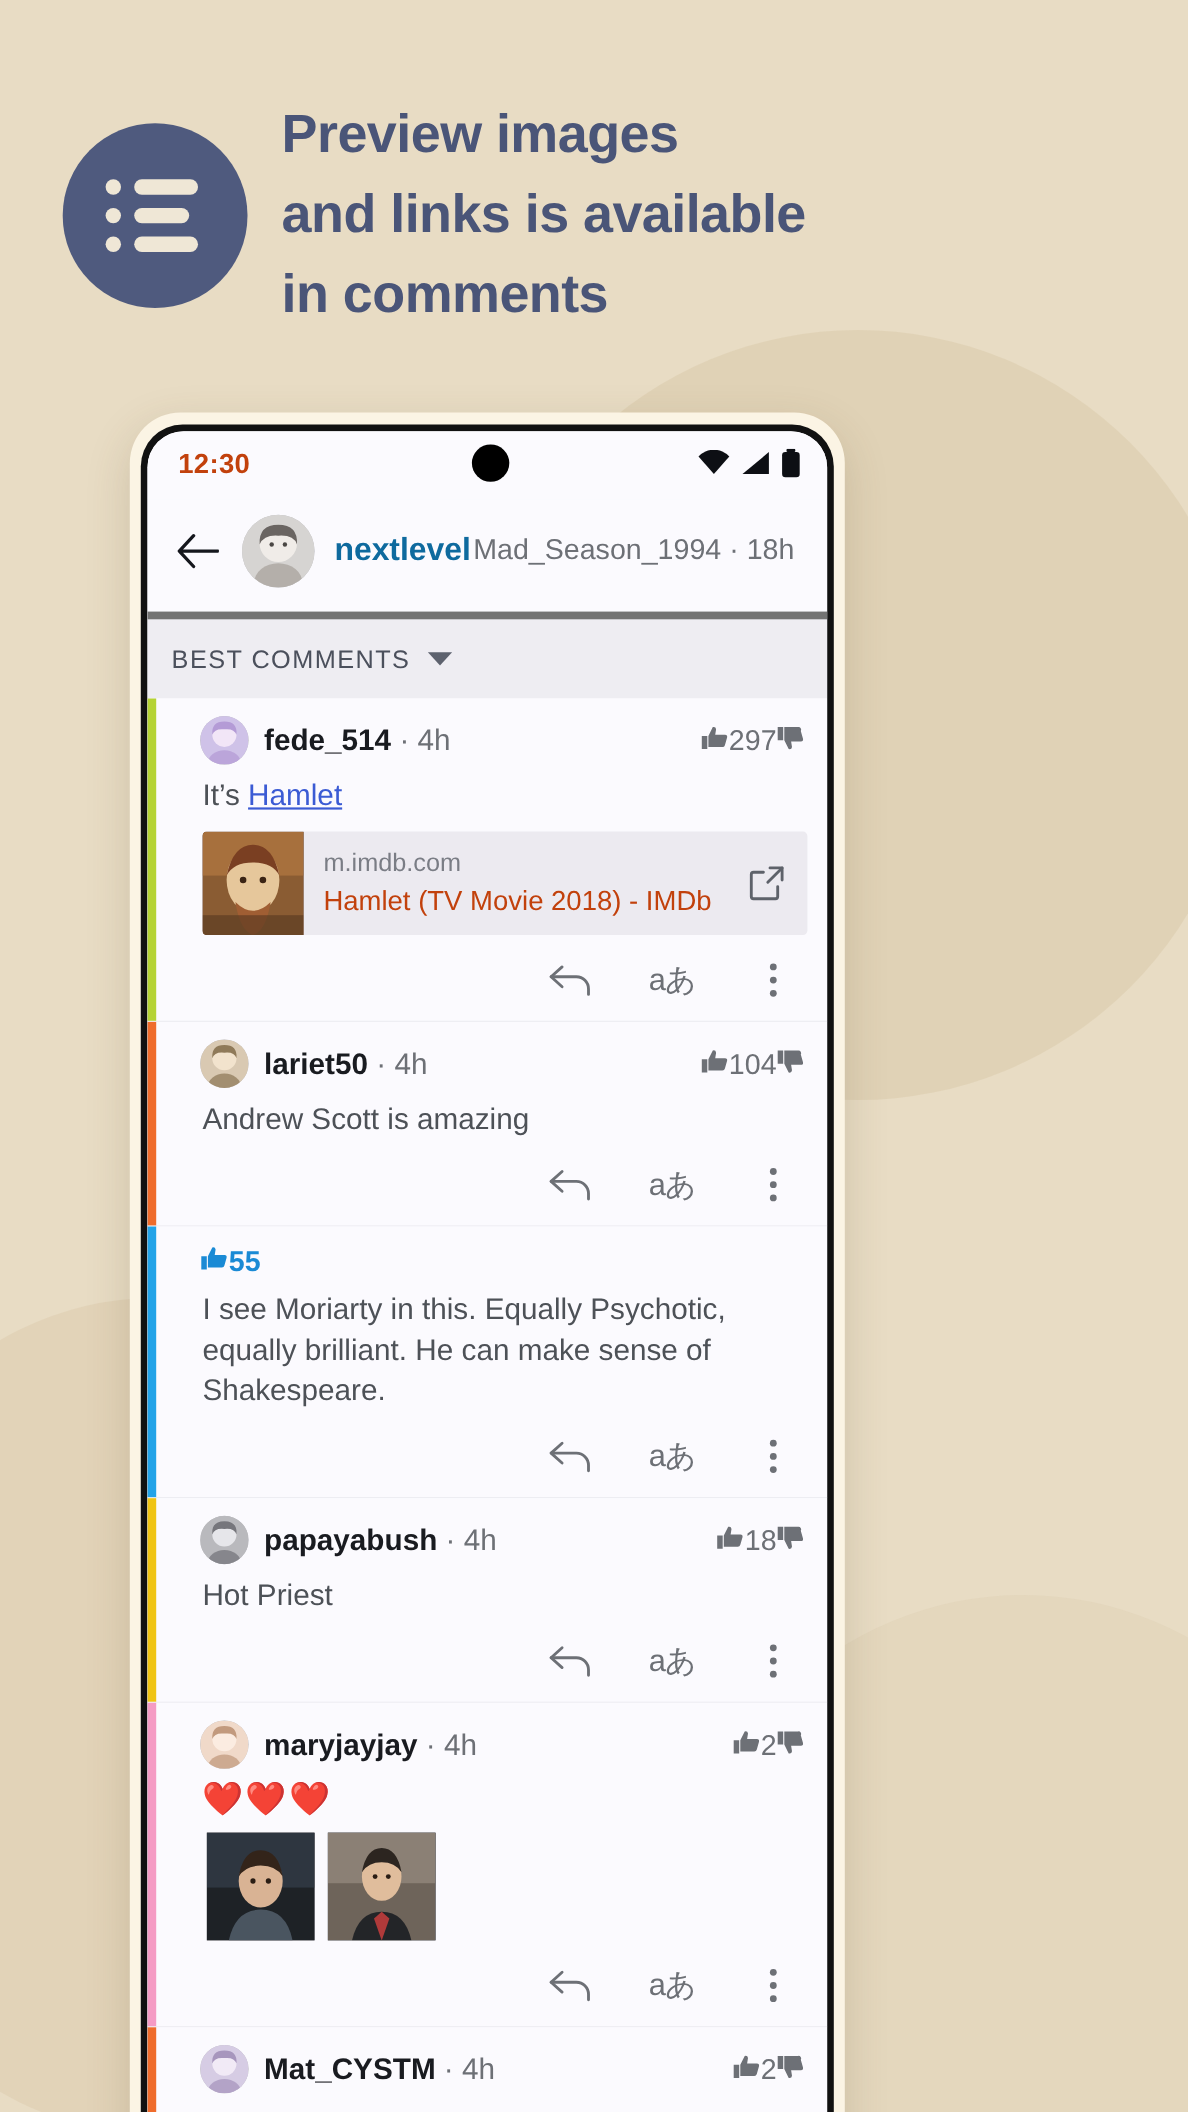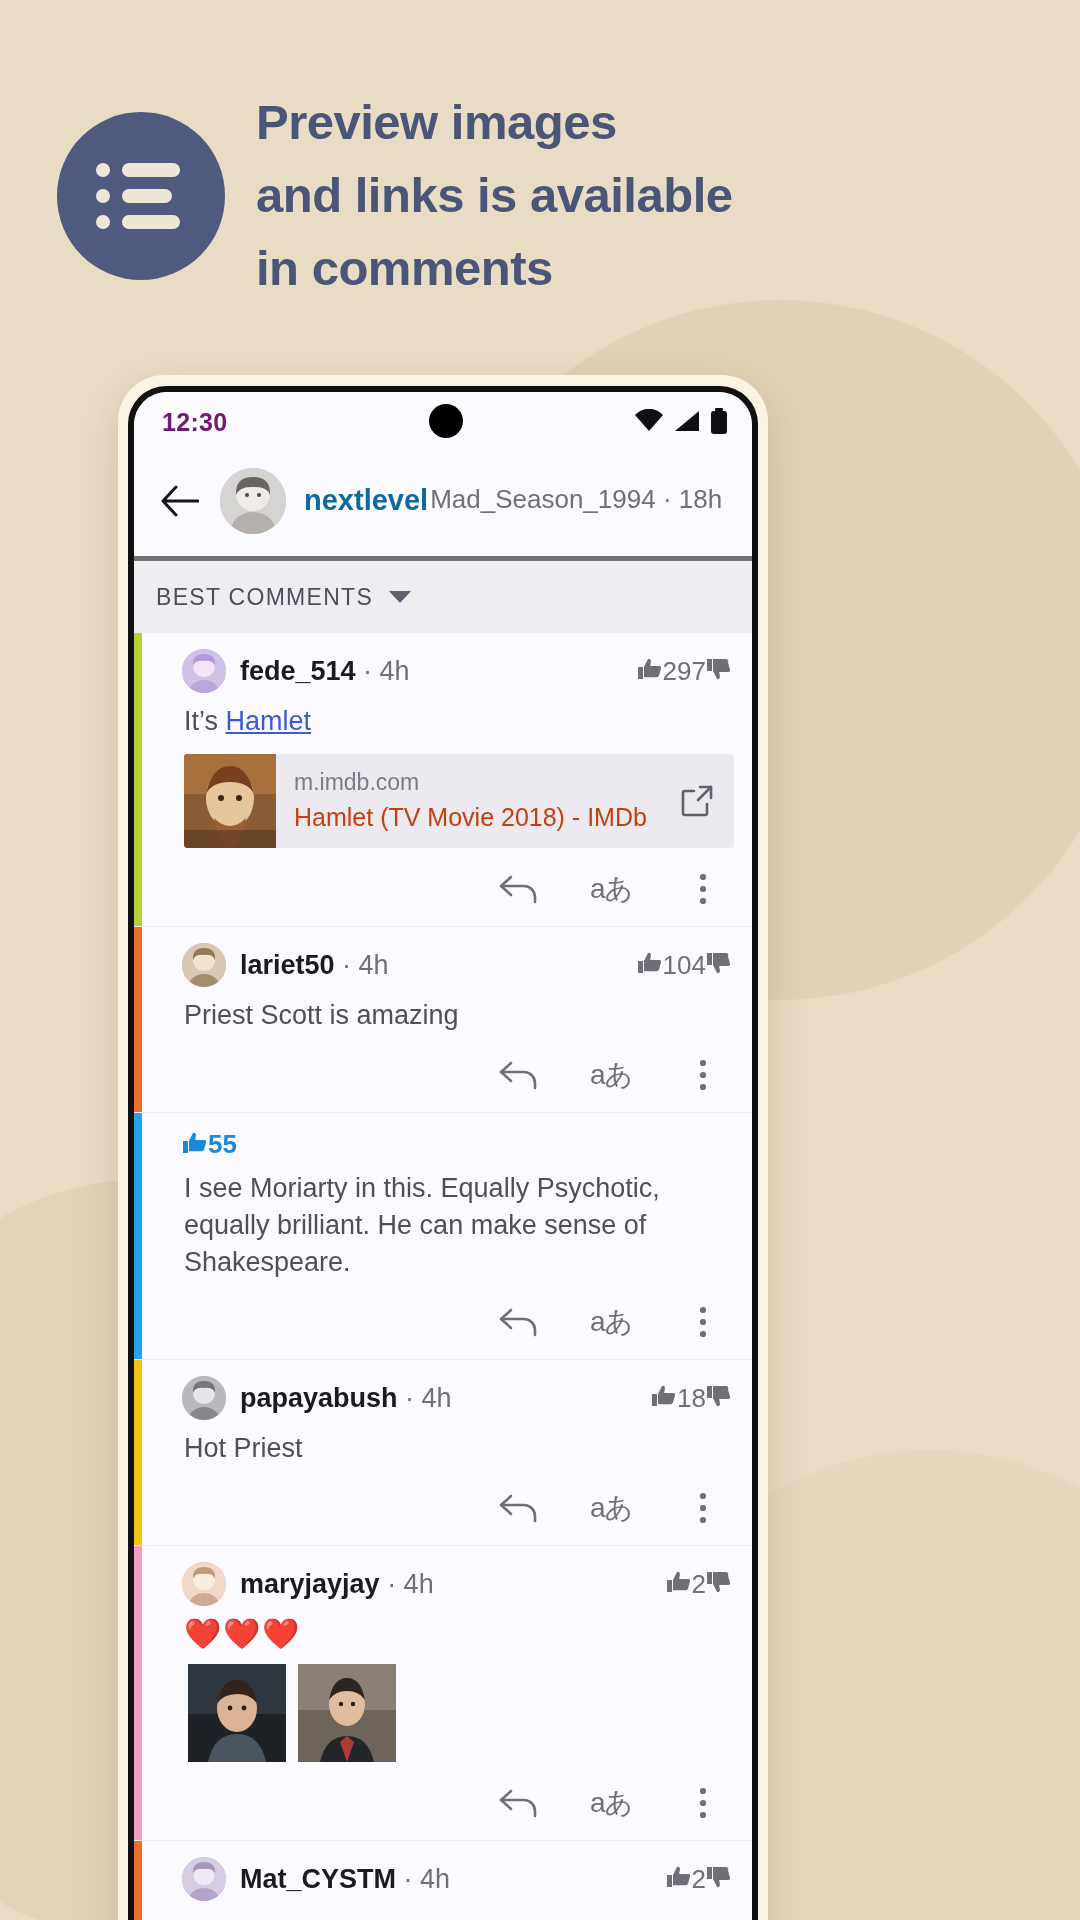--- a/index.html
+++ b/index.html
@@ -29,38 +29,38 @@
   .phone{position:absolute;left:118px;top:375px;width:650px;height:1600px;
     background:#fbf4e4;border-radius:46px 46px 0 0;
     box-shadow:0 14px 40px rgba(90,70,40,.18);z-index:8;}
   .phone-bezel{position:absolute;left:10px;top:11px;right:10px;bottom:0;
     background:#111;border-radius:38px 38px 0 0;}
   .screen{position:absolute;left:6px;top:6px;right:6px;bottom:0;
     background:#fbfafe;border-radius:33px 33px 0 0;overflow:hidden;}
 
   
   .statusbar{position:relative;height:62px;background:#fbfafe;}
-  .status-time{position:absolute;left:28px;top:16px;font-size:25px;font-weight:600;color:#701a75;letter-spacing:.3px;}
+  .status-time{position:absolute;left:28px;top:16px;font-size:25px;font-weight:600;color:#c2410c;letter-spacing:.3px;}
   .punchhole{position:absolute;left:295px;top:12px;width:34px;height:34px;border-radius:50%;background:#000;}
   .status-icons{position:absolute;right:24px;top:16px;display:flex;align-items:center;gap:9px;}
   .status-icons svg{display:block;}
 
   
   .post-header{display:flex;align-items:center;gap:18px;padding:14px 22px 22px 22px;background:#fbfafe;}
   .back-btn{width:46px;height:46px;flex:none;display:flex;align-items:center;justify-content:center;}
   .avatar{flex:none;border-radius:50%;overflow:hidden;background:#b9b9bd;position:relative;}
   .avatar.big{width:66px;height:66px;}
   .avatar svg{display:block;width:100%;height:100%;}
   .post-meta{display:flex;gap:2px;min-width:0;}
   .post-user{color:#0e6a9e;font-size:29px;font-weight:700;line-height:1.15;}
   .post-sub{color:#6d7076;font-size:26px;line-height:1.2;}
 
   
   .sortbar{background:#eeedf2;height:72px;display:flex;align-items:center;padding:0 22px;gap:16px;
-    border-top:5px solid #737373;}
+    border-top:7px solid #737373;}
   .sortbar-label{color:#4b505c;font-size:23px;letter-spacing:1.3px;font-weight:500;}
   .caret{width:0;height:0;border-left:11px solid transparent;border-right:11px solid transparent;
     border-top:12px solid #5d626e;}
 
   
   .comment{position:relative;background:#fbfafe;border-bottom:1px solid #ececf1;padding-left:28px;}
   .comment .rail{position:absolute;left:0;top:0;bottom:0;width:8px;}
   .comment .inner{padding:16px 16px 0 20px;}
   .c-top{display:flex;align-items:center;}
   .c-ident{display:flex;align-items:center;gap:14px;flex:1;min-width:0;}
@@ -259,21 +259,21 @@
                 <div class="votes">
                   <span><svg width="26" height="26" viewBox="0 0 26 26">
                       <path d="M7 11 L11 3 a2.4 2.4 0 0 1 3 2 l-0.8 5 H22 a2 2 0 0 1 2 2.4 l-2 7 a2.4 2.4 0 0 1 -2.4 1.8 H7 Z M1 11 H6 V23 H1 Z" fill="#6d7076"></path>
                     </svg></span>
                   <span class="vnum">104</span>
                   <span><svg width="26" height="26" viewBox="0 0 26 26">
                       <path d="M7 15 L11 23 a2.4 2.4 0 0 0 3 -2 l-0.8 -5 H22 a2 2 0 0 0 2 -2.4 l-2 -7 A2.4 2.4 0 0 0 19.6 3 H7 Z M1 15 H6 V3 H1 Z" fill="#6d7076"></path>
                     </svg></span>
                 </div>
               </div>
-              <div class="c-body">Priest Scott is amazing</div>
+              <div class="c-body">Andrew Scott is amazing</div>
               <div class="c-actions">
                 <span class="act">
                   <svg width="42" height="34" viewBox="0 0 42 34">
                     <path d="M13 5 L3 14 L13 23" stroke="#6d7076" stroke-width="2.6" fill="none" stroke-linecap="round" stroke-linejoin="round"></path>
                     <path d="M3 14 H26 a11 11 0 0 1 11 11 v5" stroke="#6d7076" stroke-width="2.6" fill="none" stroke-linecap="round"></path>
                   </svg>
                 </span>
                 <span class="act act-translate">aあ</span>
                 <span class="act">
                   <svg width="12" height="34" viewBox="0 0 12 34">

